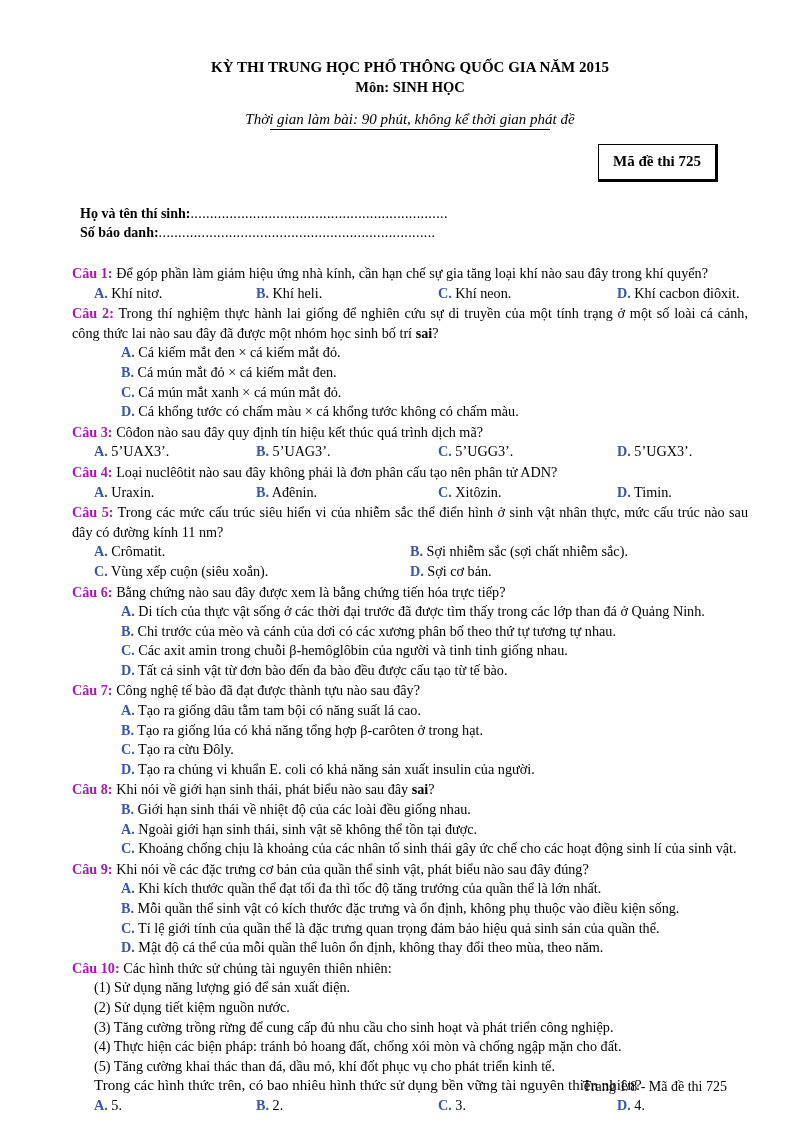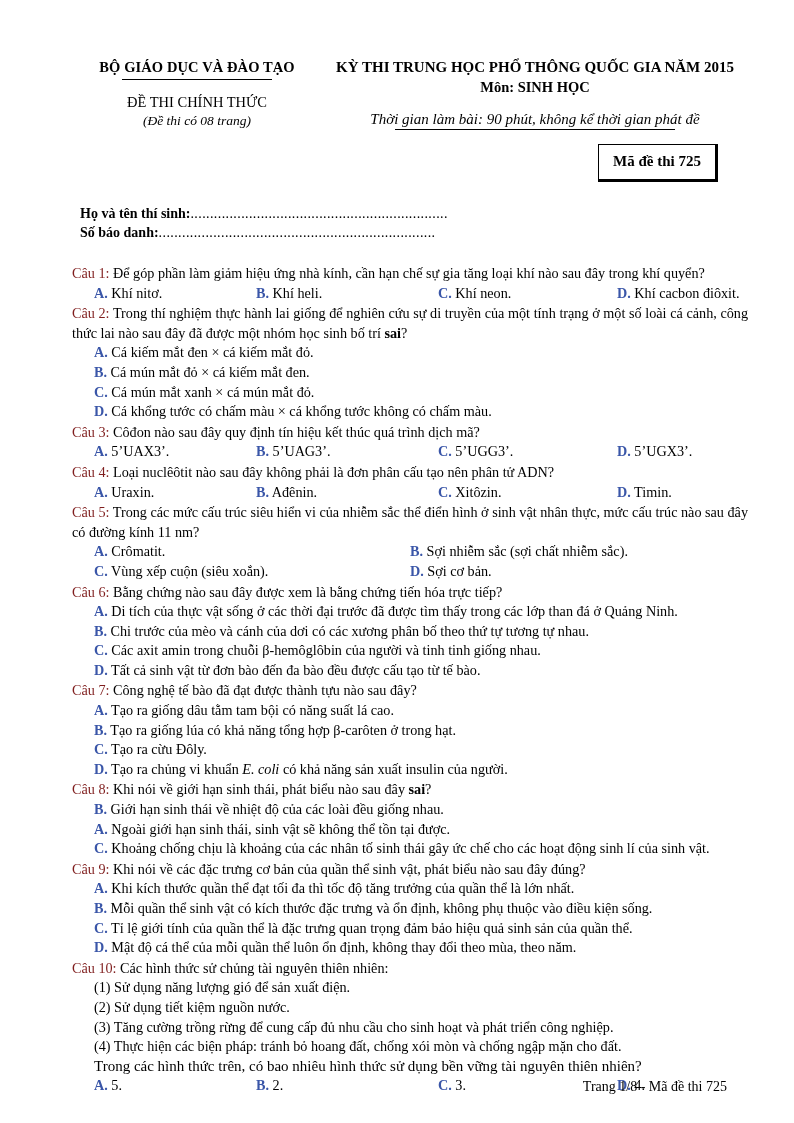--- a/index.html
+++ b/index.html
@@ -125,28 +125,27 @@
   .q-block {
     margin-bottom: 1px;
   }
   .q-stem {
     font-size: 14.2px;
     line-height: 19.6px;
     text-align: justify;
     text-justify: inter-word;
   }
   .q-label {
-    font-weight: normal;
-    color: #7f1d1d;
+    font-weight: bold;
+    color: #a21caf;
   }
   .b {
     font-weight: bold;
   }
   .i {
-    font-style: italic;
     text-align: center;
   }
   .opt-letter {
     font-weight: bold;
     color: #3a56a8;
   }
 
   
   .opts {
     font-size: 14.2px;
@@ -172,20 +171,21 @@
     padding-left: 0;
   }
   .opts.cols2 > .opt {
     box-sizing: border-box;
     width: 50%;
   }
   .opts.cols2 > .opt:nth-child(odd) { padding-left: 22px; }
 
   .opts.cols1 > .opt {
     display: block;
+    margin-left: 27px;
   }
 
   .sub-items {
     font-size: 14.2px;
     line-height: 19.6px;
     padding-left: 22px;
   }
   .q-tail {
     font-size: 15px;
     line-height: 19.6px;
@@ -199,26 +199,20 @@
     bottom: 28px;
     font-size: 14px;
   }
 </style>
 </head>
 <body>
 
 <div class="page">
 
   <div class="header">
-    <div class="header-left">
-      <div class="org-name">BỘ GIÁO DỤC VÀ ĐÀO TẠO</div>
-      <div class="org-rule"></div>
-      <div class="exam-kind">ĐỀ THI CHÍNH THỨC</div>
-      <div class="exam-pages">(Đề thi có 08 trang)</div>
-    </div>
     <div class="header-right">
       <div class="exam-title">KỲ THI TRUNG HỌC PHỔ THÔNG QUỐC GIA NĂM 2015</div>
       <div class="exam-subject">Môn: SINH HỌC</div>
       <div class="exam-duration">Thời gian làm bài: 90 phút, không kể thời gian phát đề</div>
       <div class="duration-rule"></div>
     </div>
   </div>
 
   <div class="code-row">
     <div class="code-box">Mã đề thi 725</div>
@@ -314,20 +308,21 @@
           <div class="opt"><span class="opt-letter">D.</span><span> Mật độ cá thể của mỗi quần thể luôn ổn định, không thay đổi theo mùa, theo năm.</span></div>
         </div>
       </div>
       <div class="q-block">
         <div class="q-stem"><span class="q-label">Câu 10:</span><span> Các hình thức sử chủng tài nguyên thiên nhiên:</span></div>
         <div class="sub-items">
           <div>(1) Sử dụng năng lượng gió để sản xuất điện.</div>
           <div>(2) Sử dụng tiết kiệm nguồn nước.</div>
           <div>(3) Tăng cường trồng rừng để cung cấp đủ nhu cầu cho sinh hoạt và phát triển công nghiệp.</div>
           <div>(4) Thực hiện các biện pháp: tránh bỏ hoang đất, chống xói mòn và chống ngập mặn cho đất.</div>
+          <div>(5) Tăng cường khai thác than đá, dầu mỏ, khí đốt phục vụ cho phát triển kinh tế.</div>
         </div>
         <div class="q-tail">Trong các hình thức trên, có bao nhiêu hình thức sử dụng bền vững tài nguyên thiên nhiên?</div>
         <div class="opts cols4">
           <div class="opt"><span class="opt-letter">A.</span><span> 5.</span></div>
           <div class="opt"><span class="opt-letter">B.</span><span> 2.</span></div>
           <div class="opt"><span class="opt-letter">C.</span><span> 3.</span></div>
           <div class="opt"><span class="opt-letter">D.</span><span> 4.</span></div>
         </div>
       </div>
     </div>

